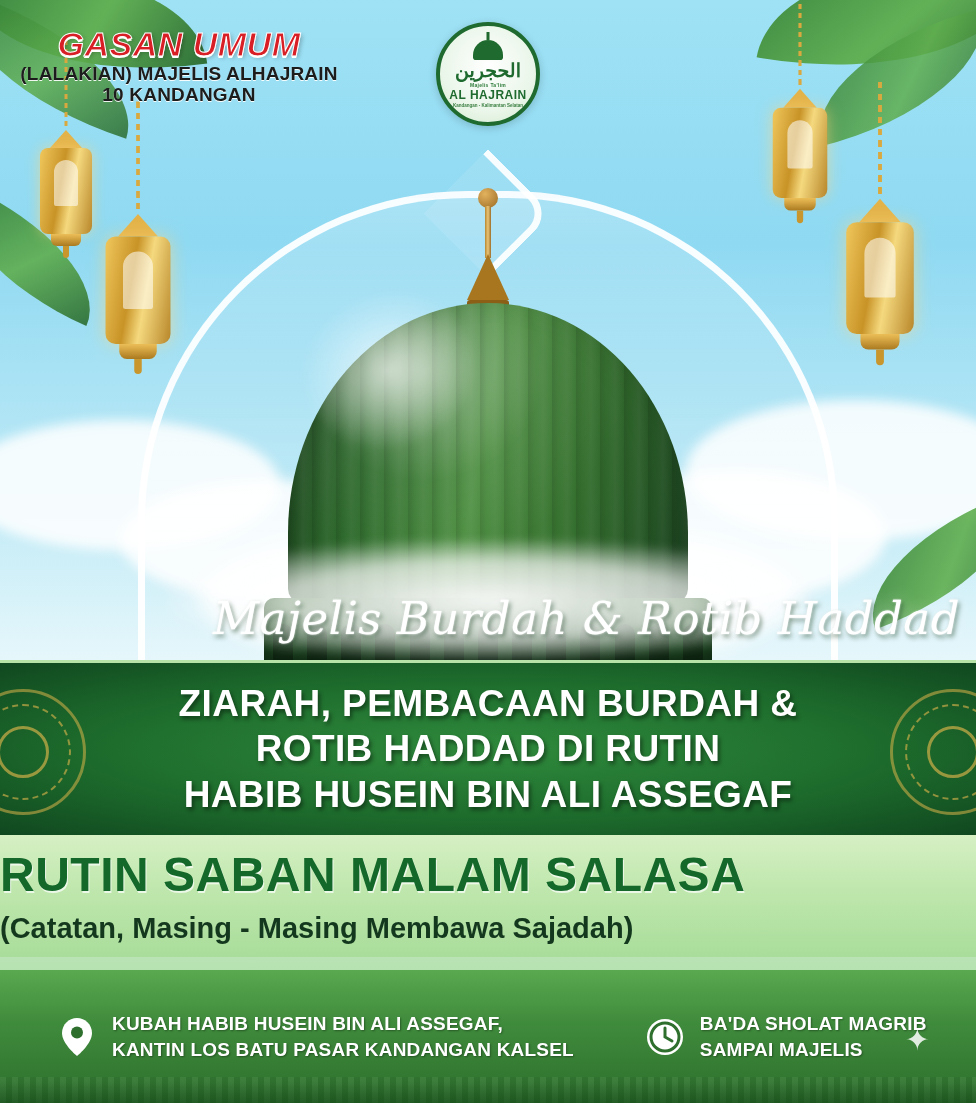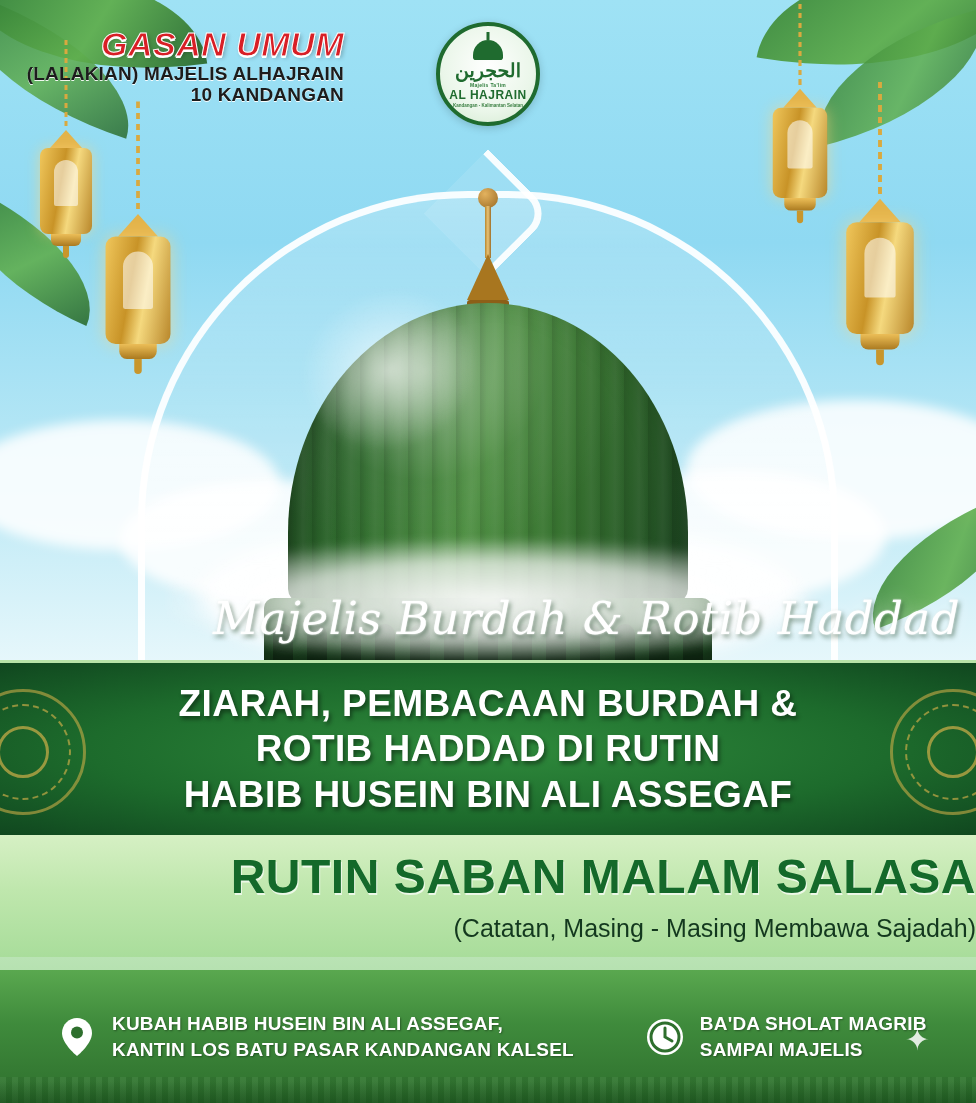--- a/index.html
+++ b/index.html
@@ -301,21 +301,21 @@
   .lan-2 { left: 112px; top: 230px; transform: scale(1.25); }
   .lan-3 { right: 150px; top: 92px; transform: scale(1.05); }
   .lan-4 { right: 70px; top: 218px; transform: scale(1.3); }
 
   
   .badge-tl {
     position: absolute;
     left: 14px;
     top: 26px;
     width: 330px;
-    text-align: right;
+    text-align: center;
     z-index: 8;
     line-height: 1.08;
   }
   .badge-tl .l1 {
     font-size: 34px;
     font-weight: 800;
     font-style: italic;
     color: #d81f26;
     letter-spacing: 0.5px;
     -webkit-text-stroke: 1px #ffffff;
@@ -477,34 +477,34 @@
   
   .band-sub {
     position: absolute;
     left: 0; right: 0;
     top: 835px;
     height: 122px;
     background: linear-gradient(180deg, #d6f0c4 0%, #bfe7ad 45%, #a9dd9b 100%);
     z-index: 6;
     display: flex;
     flex-direction: column;
-    align-items: flex-end;
+    align-items: flex-start;
     justify-content: center;
   }
   .sub-main {
     font-size: 48px;
     font-weight: 800;
     color: #14692a;
     letter-spacing: 0.5px;
     text-shadow: 1px 2px 0 rgba(255,255,255,0.7);
   }
   .sub-note {
     margin-top: 10px;
-    font-size: 25px;
-    font-weight: 400;
+    font-size: 29px;
+    font-weight: 700;
     color: #13381e;
   }
 
   
   .footer {
     position: absolute;
     left: 0; right: 0;
     top: 970px;
     height: 133px;
     background: linear-gradient(180deg, #5aa84f 0%, #3f8b3c 40%, #2e6f2d 100%);

